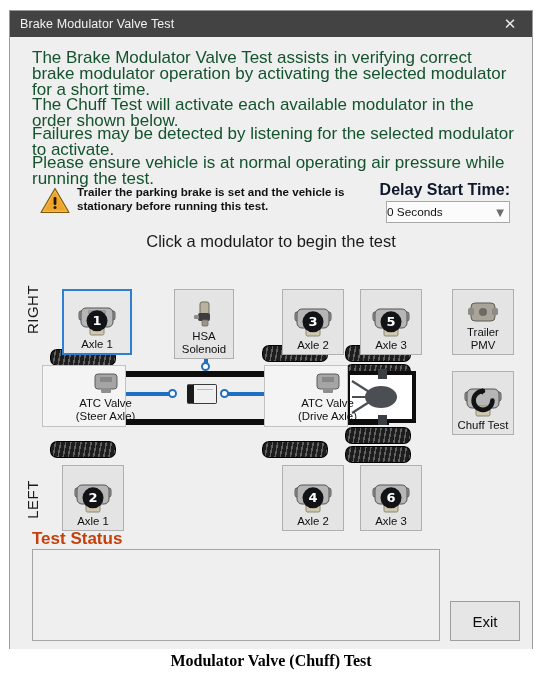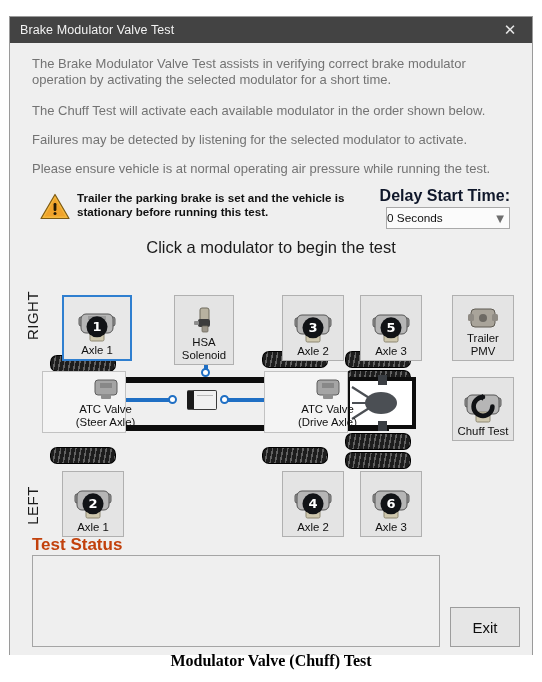--- a/index.html
+++ b/index.html
@@ -14,21 +14,21 @@
   #page {
     position: relative;
     width: 542px;
     height: 682px;
     background: #ffffff;
   }
 
   
   .window {
     position: absolute;
-    left: 9px; top: 16px;
+    left: 9px; top: 10px;
     width: 524px; height: 639px;
     background: #efefef;
     border: 1px solid #9a9a9a;
   }
 
   .titlebar {
     position: relative;
     height: 26px;
     background: #434343;
     display: flex;
@@ -57,22 +57,22 @@
     position: relative;
     height: 612px;
     background: #efefef;
   }
 
   
   .para {
     position: absolute;
     left: 22px;
     width: 482px;
-    font-size: 13px;
-    color: #737373;
+    font-size: 17px;
+    color: #14532d;
     line-height: 16px;
   }
   .p1 { top: 13px; }
   .p2 { top: 60px; }
   .p3 { top: 89px; }
   .p4 { top: 118px; }
 
   
   .warn-wrap {
     position: absolute;

